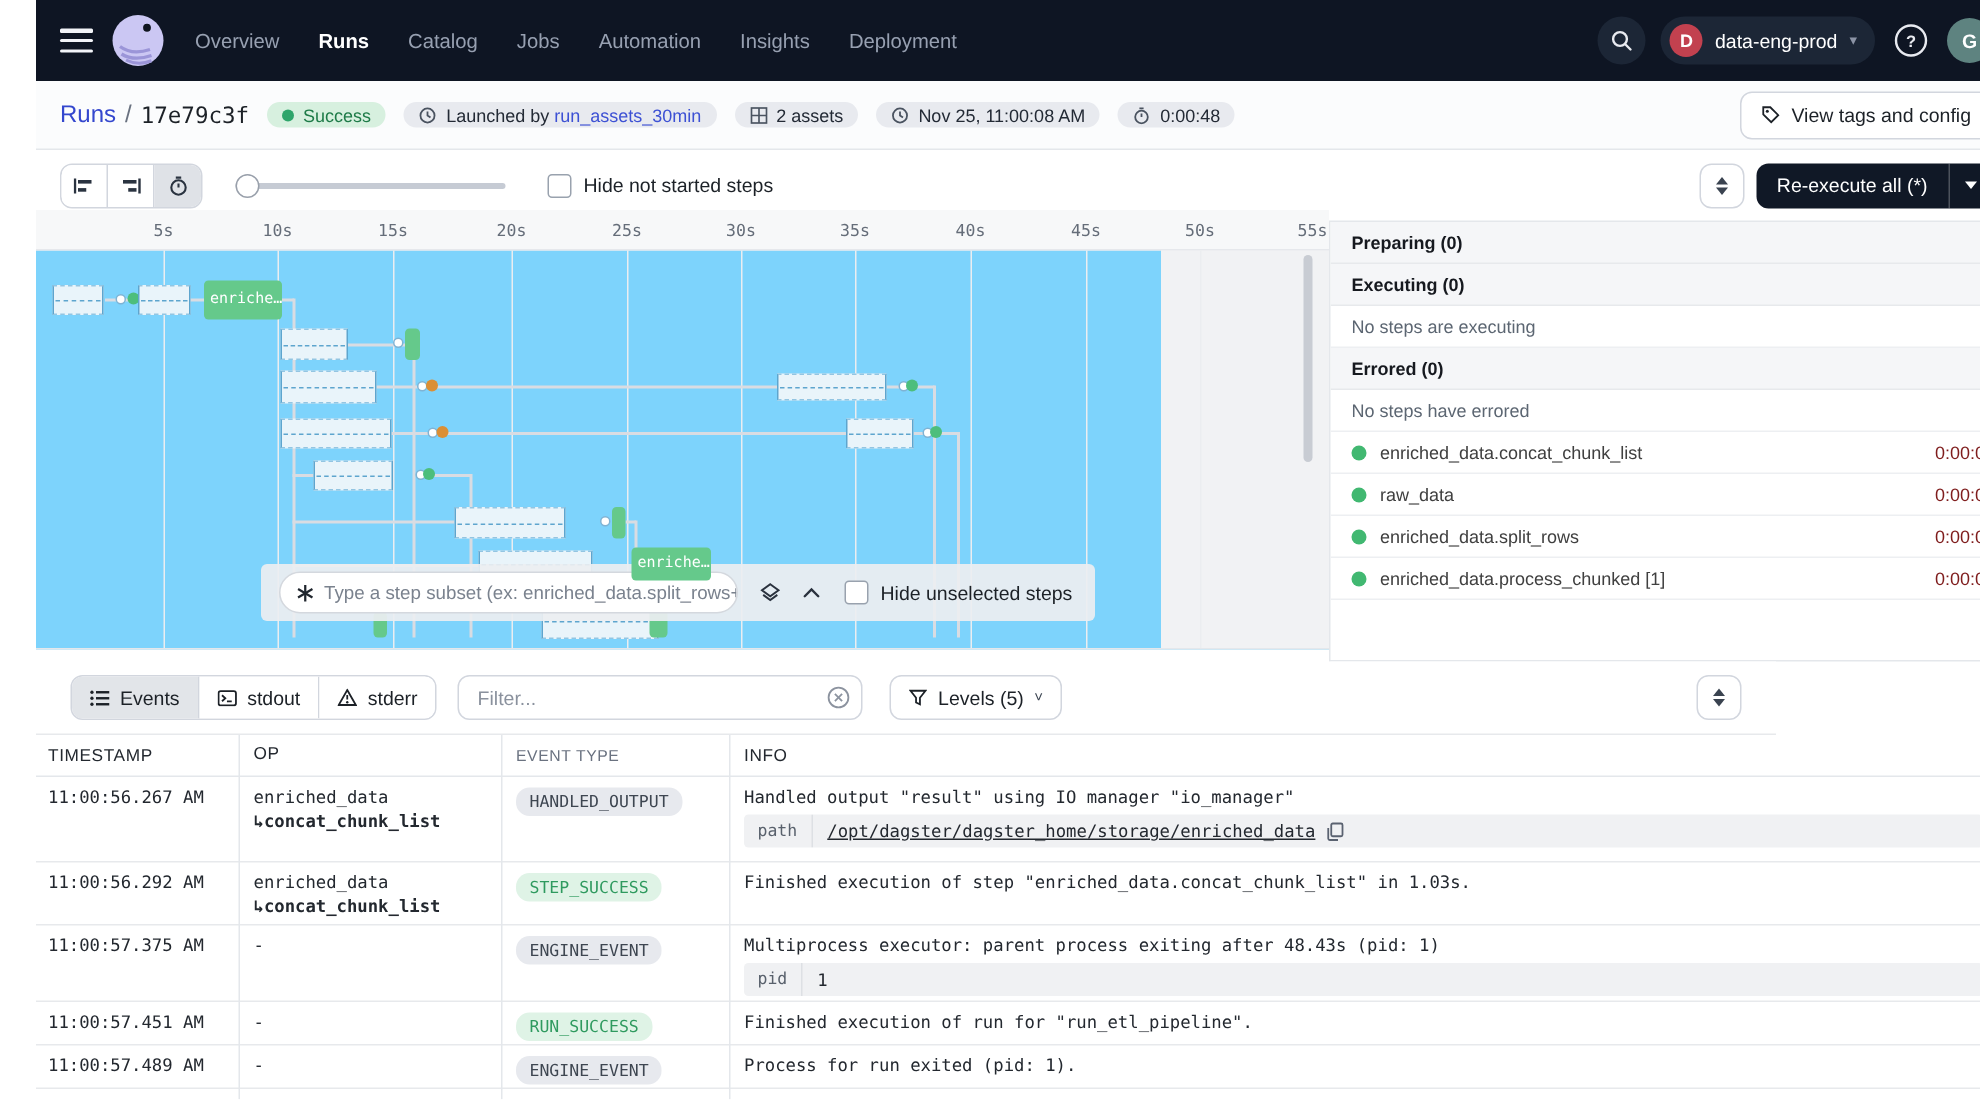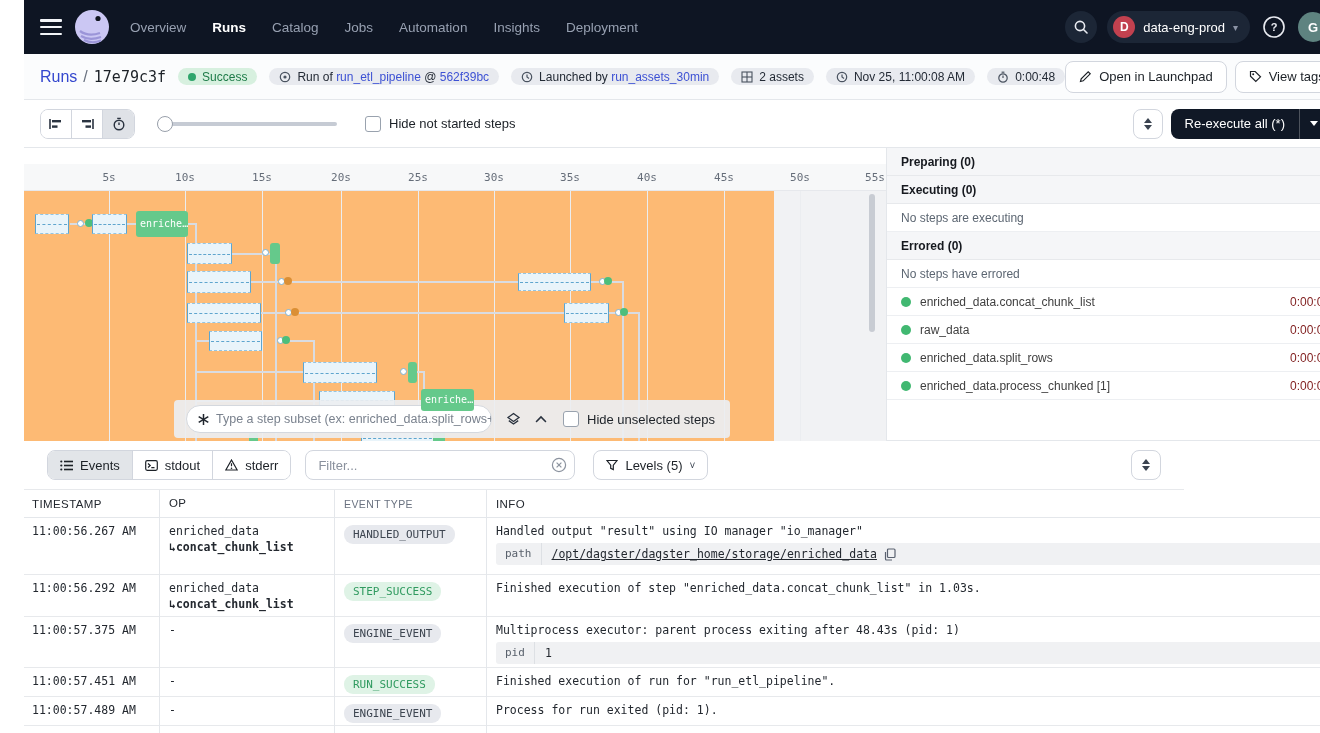--- a/index.html
+++ b/index.html
@@ -50,21 +50,21 @@
   .cblabel { font-size:13px; color:#1C2127; margin-left:8px; }
   .sortbtn { height:30px; width:30px; border:1px solid #D2D6DE; border-radius:8px; background:#fff; display:flex; flex-direction:column; align-items:center; justify-content:center; gap:2px; cursor:pointer; }
   .tri-up { width:0; height:0; border-left:4px solid transparent; border-right:4px solid transparent; border-bottom:5px solid #3A4350; }
   .tri-dn { width:0; height:0; border-left:4px solid transparent; border-right:4px solid transparent; border-top:5px solid #3A4350; }
   .reexec { height:30px; margin-left:8px; border-radius:8px; background:#101826; color:#fff; display:flex; align-items:center; overflow:hidden; cursor:pointer; }
   .reexec .main { padding:0 14px; font-size:13px; }
   .reexec .dd { padding:0 10px; border-left:1px solid rgba(255,255,255,0.25); height:100%; display:flex; align-items:center; }
   .reexec .dd .tri { width:0; height:0; border-left:4px solid transparent; border-right:4px solid transparent; border-top:5px solid #fff; }
 
   
-  .gantt { position:absolute; left:0; top:164px; width:862px; height:293px; background:#fdba74; border-bottom:1px solid #E4E7EB; overflow:hidden; }
+  .gantt { position:absolute; left:0; top:140px; width:862px; height:293px; background:#7dd3fc; border-bottom:1px solid #E4E7EB; overflow:hidden; }
   .axisstrip { position:absolute; left:0; top:0; width:862px; height:27px; background:#F7F8F9; border-bottom:1px solid #E6E8EC; }
   .tick { position:absolute; top:7px; transform:translateX(-50%); font-family:"DejaVu Sans Mono", monospace; font-size:11px; color:#656D79; }
   .gridline { position:absolute; top:27px; width:1px; height:266px; background:#EBEDF0; }
   .shade { position:absolute; left:750px; top:0; width:112px; height:293px; background:#F1F2F4; }
   .cline { position:absolute; background:#D9DCE2; }
   .wbox { position:absolute; background:#E9F4FA; border:1px dashed #93C5E2; border-left:1.5px solid #5EA5CE; border-right:1.5px solid #5EA5CE; }
   .wbox::before { content:""; position:absolute; left:1px; right:1px; top:50%; border-top:1.5px dashed #5EA5CE; }
   .gbar { position:absolute; background:#65C98B; border-radius:3px; }
   .gbar.lbl { color:#fff; font-family:"DejaVu Sans Mono", monospace; font-size:10px; line-height:1; display:flex; align-items:center; padding-left:4px; overflow:hidden; white-space:nowrap; }
   .mdot { position:absolute; width:8px; height:8px; border-radius:50%; }
@@ -175,27 +175,20 @@
   <div class="runheader">
     <span class="crumb">Runs</span>
     <span class="crumb-sep">/</span>
     <span class="runid">17e79c3f</span>
 
     <span class="pill success">
       <span class="sdot"></span>
       <span>Success</span>
     </span>
 
-    <span class="pill gray">
-      <svg class="pico" viewBox="0 0 12 12">
-          <circle cx="6" cy="6" r="4.7" fill="none" stroke="#4A5360" stroke-width="1.2"></circle>
-          <circle cx="6" cy="6" r="1.6" fill="#4A5360"></circle>
-        </svg>
-      <span><span>Run of </span><span class="lnk">run_etl_pipeline</span><span> @ </span><span class="lnk">562f39bc</span></span>
-    </span>
 
     <span class="pill gray">
       <svg class="pico" viewBox="0 0 12 12">
           <circle cx="6" cy="6" r="4.7" fill="none" stroke="#4A5360" stroke-width="1.2"></circle>
           <path d="M6 3.4 V6 L8 7.4" fill="none" stroke="#4A5360" stroke-width="1.2"></path>
         </svg>
       <span><span>Launched by </span><span class="lnk">run_assets_30min</span></span>
     </span>
 
     <span class="pill gray">
@@ -218,26 +211,20 @@
     <span class="pill gray">
       <svg class="pico" viewBox="0 0 12 12">
           <circle cx="6" cy="7" r="4.2" fill="none" stroke="#4A5360" stroke-width="1.2"></circle>
           <line x1="6" y1="7" x2="6" y2="4.6" stroke="#4A5360" stroke-width="1.2"></line>
           <line x1="4.6" y1="1.2" x2="7.4" y2="1.2" stroke="#4A5360" stroke-width="1.2"></line>
         </svg>
       <span>0:00:48</span>
     </span>
 
     <div class="hbtns">
-      <div class="obtn">
-        <svg width="13" height="13" viewBox="0 0 13 13">
-            <path d="M1.5 11.5 L2.2 8.8 L9.2 1.8 L11.2 3.8 L4.2 10.8 Z" fill="none" stroke="#1C2127" stroke-width="1.2"></path>
-          </svg>
-        <span>Open in Launchpad</span>
-      </div>
       <div class="obtn">
         <svg width="13" height="13" viewBox="0 0 13 13">
             <path d="M1.5 1.5 H6.2 L11.5 6.8 L6.8 11.5 L1.5 6.2 Z" fill="none" stroke="#1C2127" stroke-width="1.2"></path>
             <circle cx="4.2" cy="4.2" r="1" fill="#1C2127"></circle>
           </svg>
         <span>View tags and config</span>
       </div>
 
     </div>
   </div>

